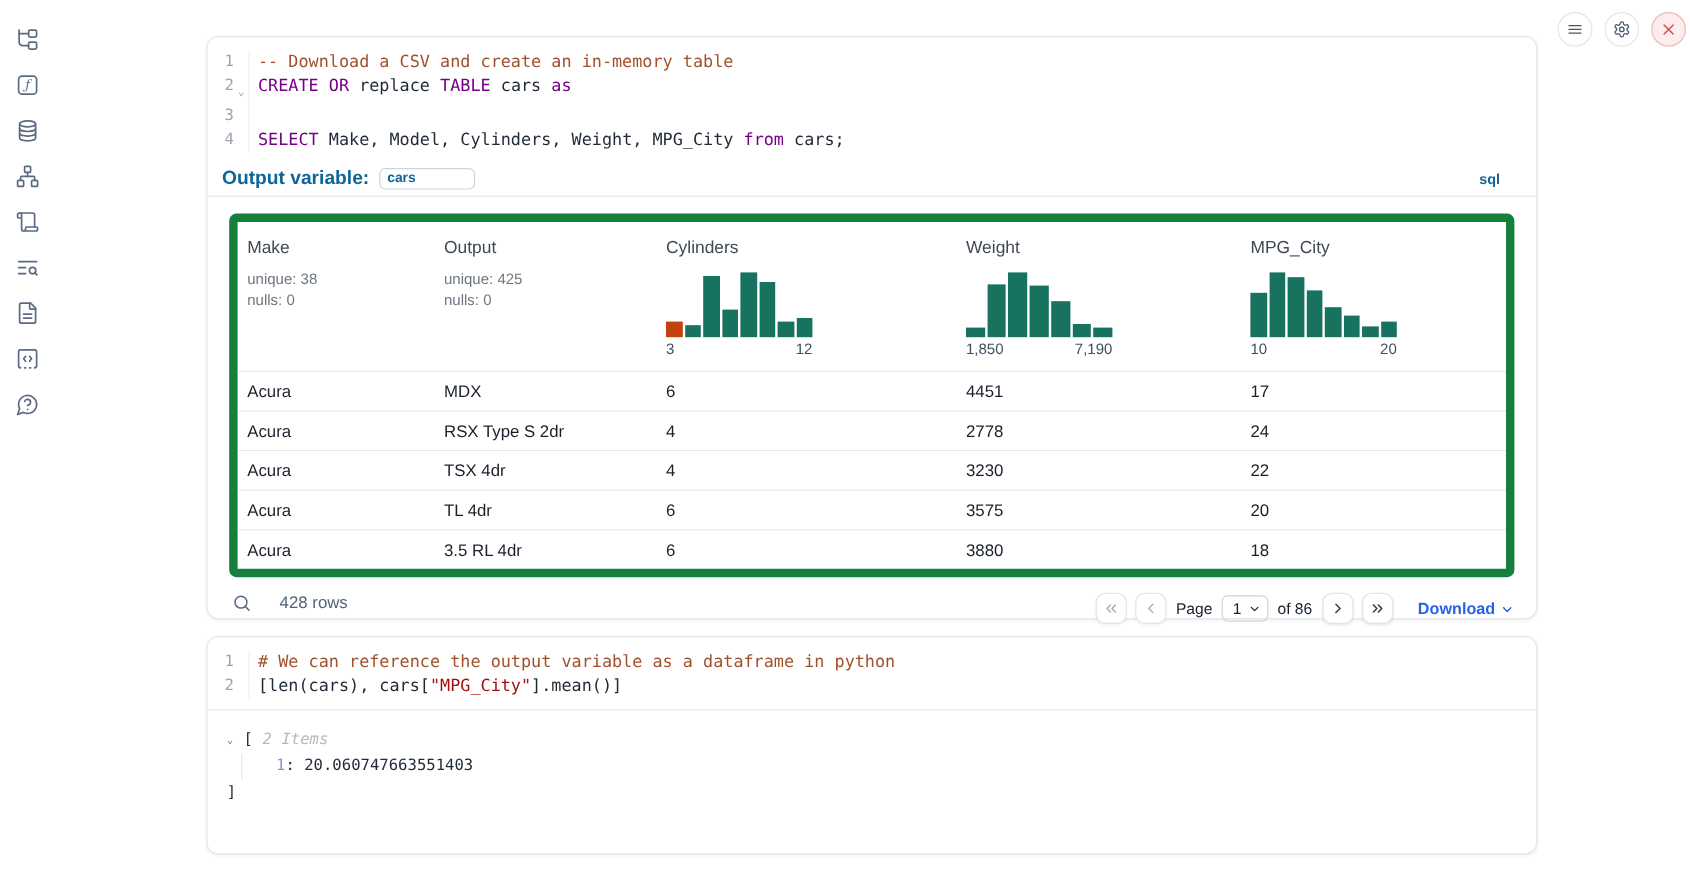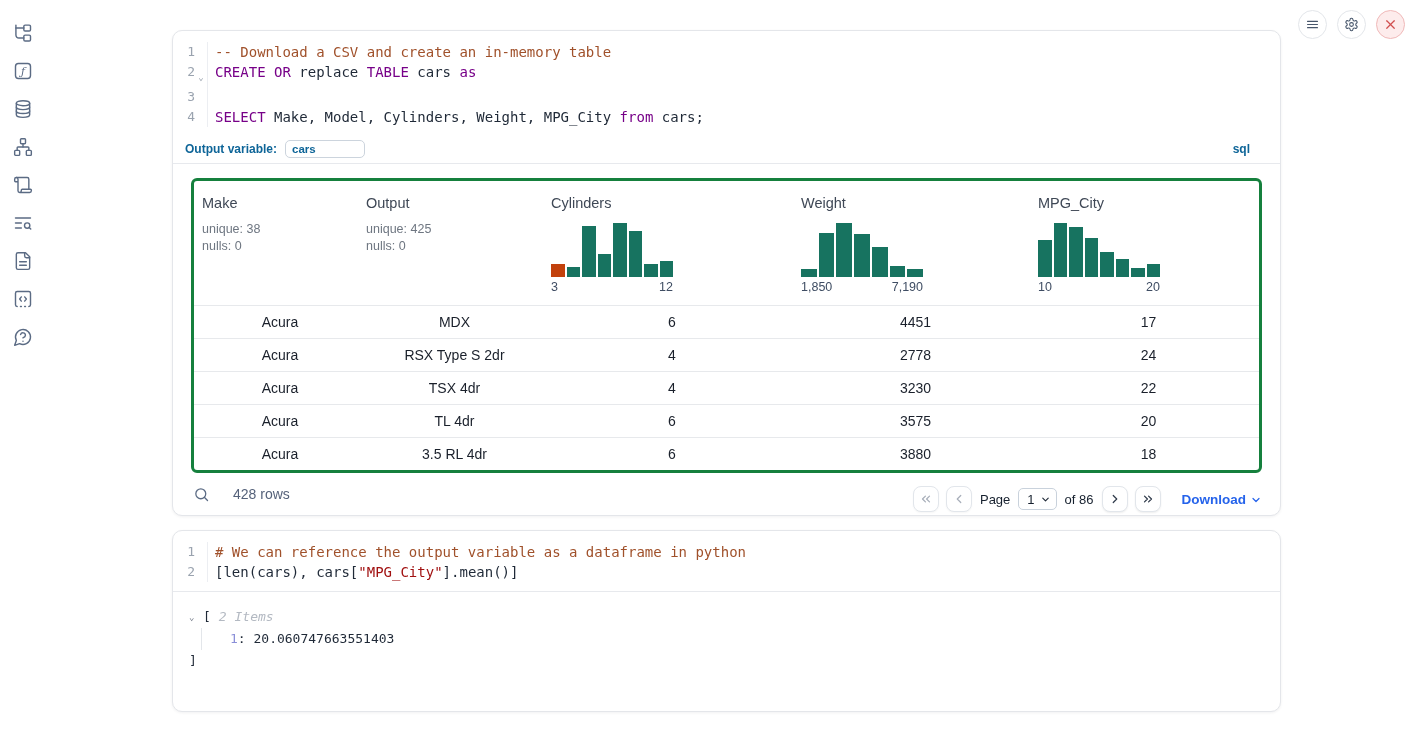--- a/index.html
+++ b/index.html
@@ -39,41 +39,41 @@
   .gfold { width:12px; text-align:center; font-size:9px; color:#8e98a5; padding-top:5px; cursor:pointer; }
   .code-text { padding-left:7px; white-space:pre; color:#1f2937; }
   .tok-kw { color:var(--keyword); }
   .tok-comment { color:var(--comment); }
   .tok-str { color:var(--string); }
   .tok-plain { color:#1f2937; }
 
   
   .outvar-bar { display:flex; align-items:center; height:28px;
     border-bottom:1px solid #e7e9ed; padding:0 30px 2px 12px; }
-  .outvar-label { font-size:12px; font-weight:bold; color:var(--accent-blue); }
+  .outvar-label { font-size:16px; font-weight:bold; color:var(--accent-blue); }
   .outvar-input { margin-left:8px; width:80px; height:18px; border:1px solid #ccd4dd;
     border-radius:5px; font-family:"Liberation Sans", sans-serif; font-size:11.5px;
     font-weight:bold; color:var(--accent-blue); padding:0 6px; outline:none; }
   .lang-badge { margin-left:auto; font-size:12px; font-weight:bold; color:var(--accent-blue);text-align:center; }
 
   
-  .table-wrap { margin:14px 18px 0; border:3px solid #15803d; border-radius:6px; overflow:hidden; }
+  .table-wrap { margin:14px 18px 0; border:7px solid #15803d; border-radius:6px; overflow:hidden; }
   .thead, .tr { display:grid; grid-template-columns:164px 185px 250px 237px 1fr; }
   .thead { height:124px; }
   .th { padding:14px 6px 8px 8px; display:flex; flex-direction:column; cursor:pointer; }
   .th-label { font-size:14.5px; color:#3f4856; }
   .th-stats { margin-top:10px; font-size:12.5px; color:#6e7681; line-height:17px; }
   .hist { margin-top:auto; width:122px; }
   .hist-bars { display:flex; align-items:flex-end; gap:2px; height:54px; }
   .hist-bar { flex:1; background:var(--histogram-bar); }
   .hist-bar.hl { background:var(--histogram-highlight); }
   .hist-axis { display:flex; justify-content:space-between; font-size:12.5px;
     color:#3f4d63; margin-top:3px; height:17px; }
   .tr { height:33px; align-items:center; border-top:1px solid #e7e9ec;
-    font-size:14px; color:#1a202b;text-align:center; }
+    font-size:14px; color:#1a202b; }
   .td { padding-left:8px; overflow:hidden; white-space:nowrap; }
 
   
   .table-footer { display:flex; padding:13px 18px 0 20px; }
   .tf-search { border:none; background:none; color:#5b6b84; padding:0; cursor:pointer;
     display:flex; margin-right:23px; }
   .tf-search svg { width:17px; height:17px; }
   .rowcount { font-size:14px; color:#55627a; }
   .pager { margin-left:auto; display:flex; align-items:center; gap:7px; }
   .pg-btn { width:26px; height:26px; border:1px solid #e2e6eb; border-radius:8px;

